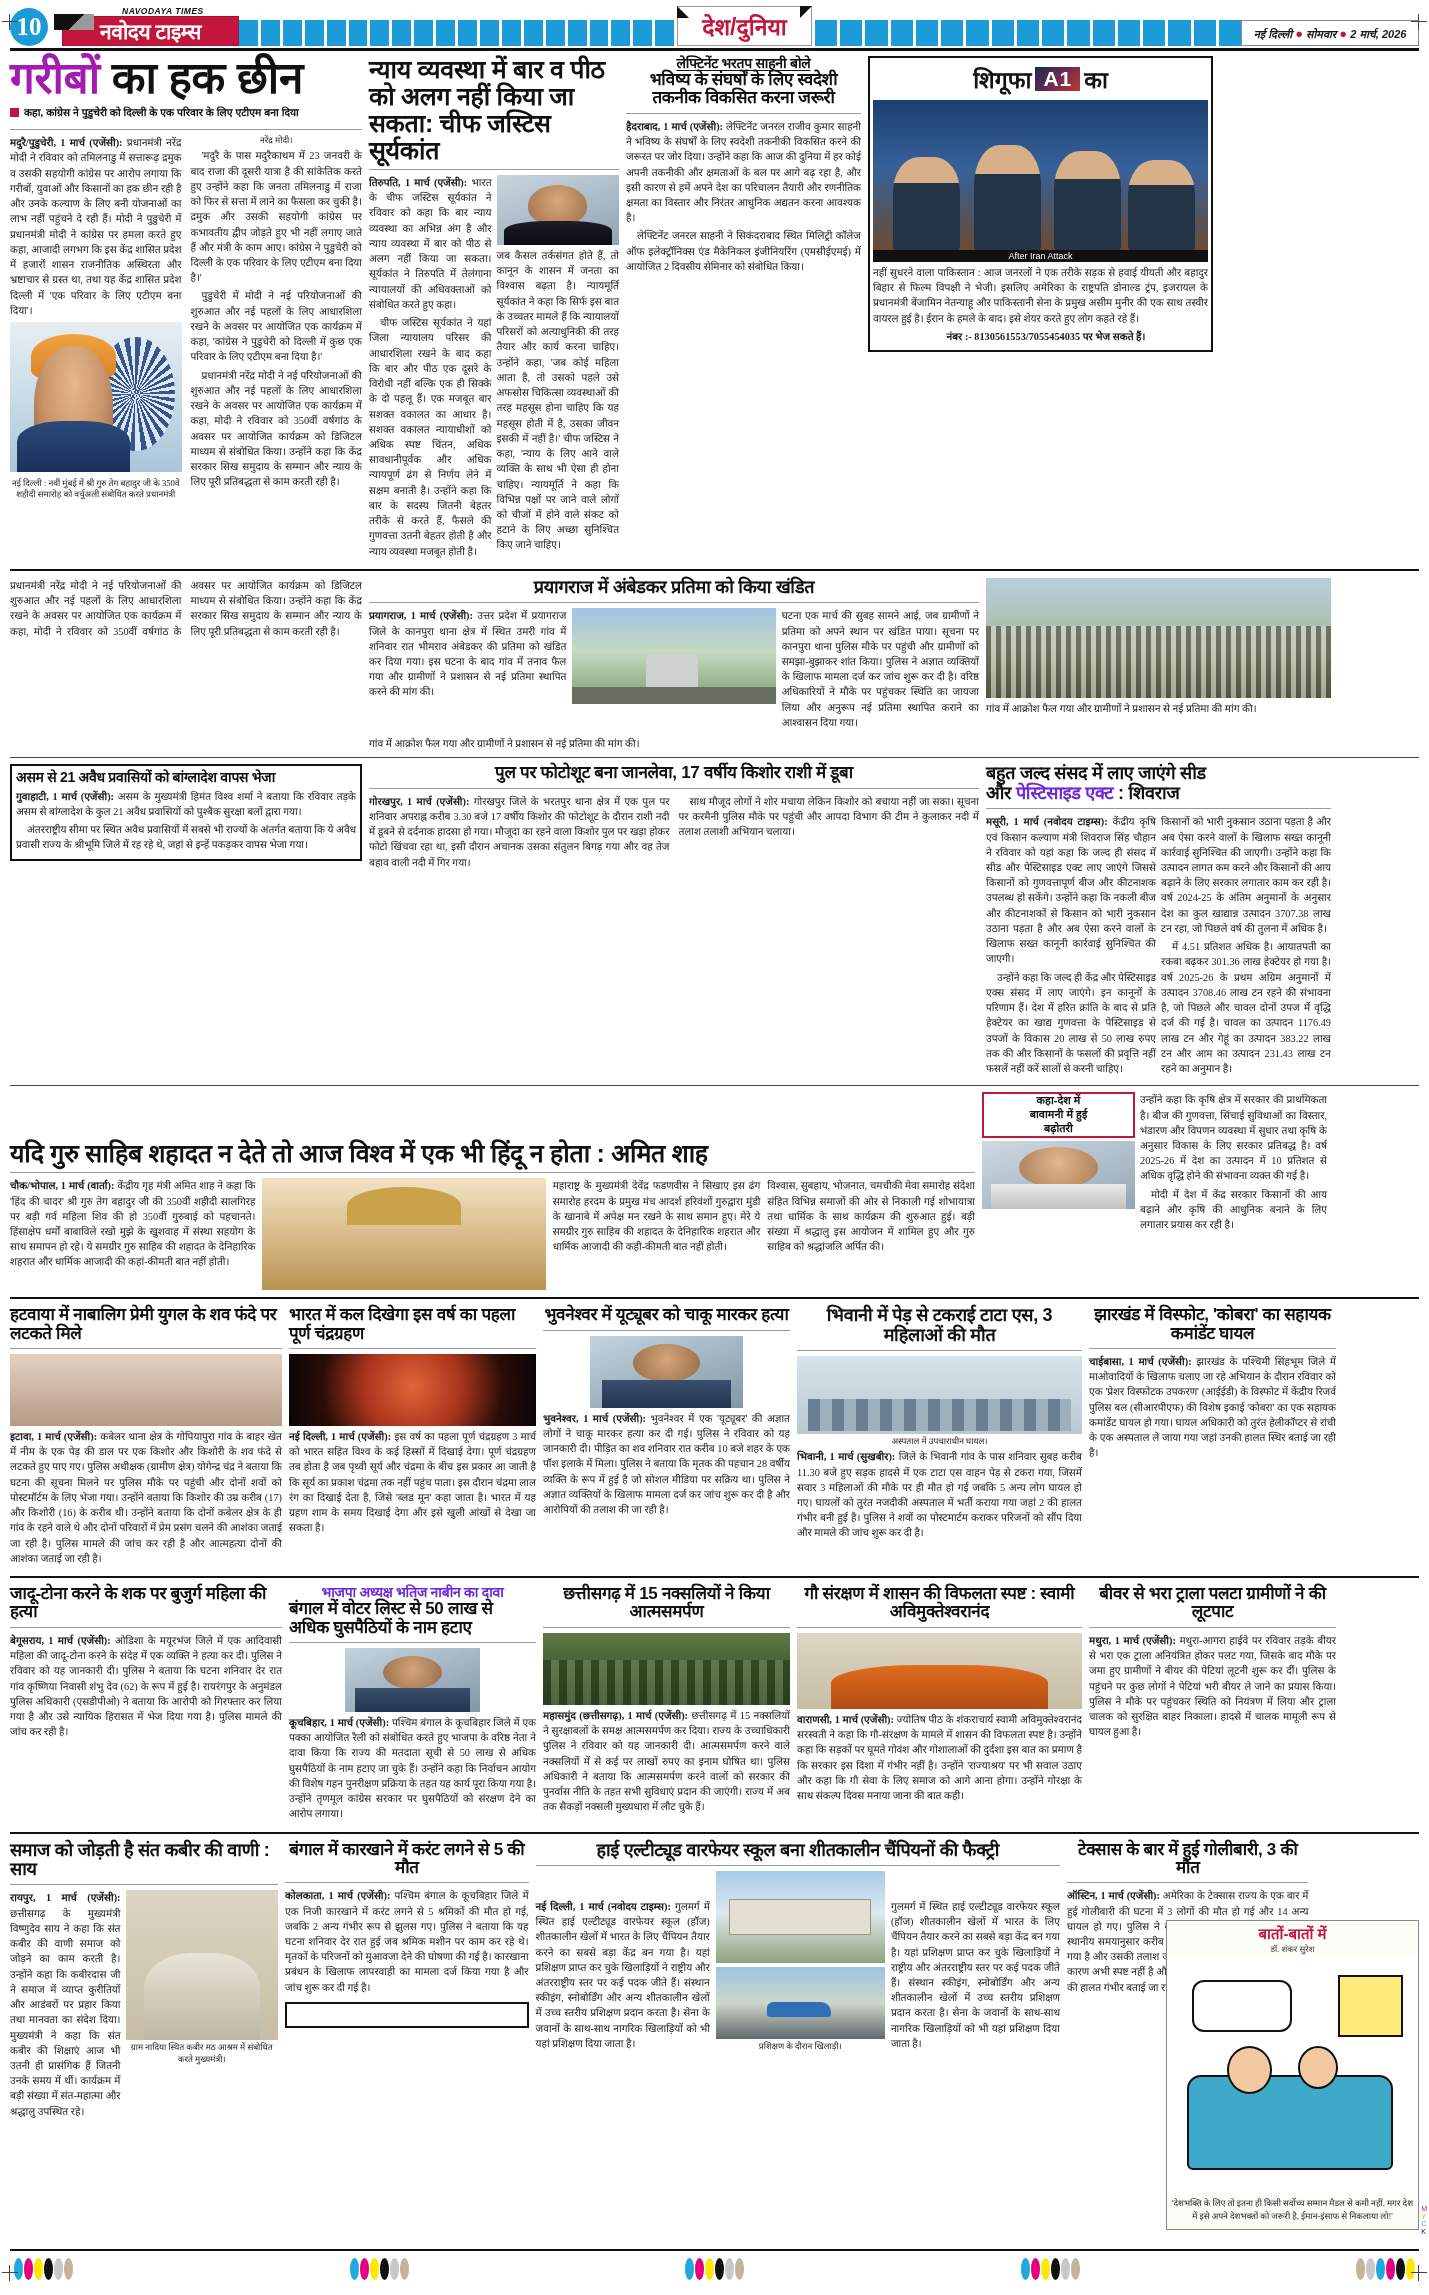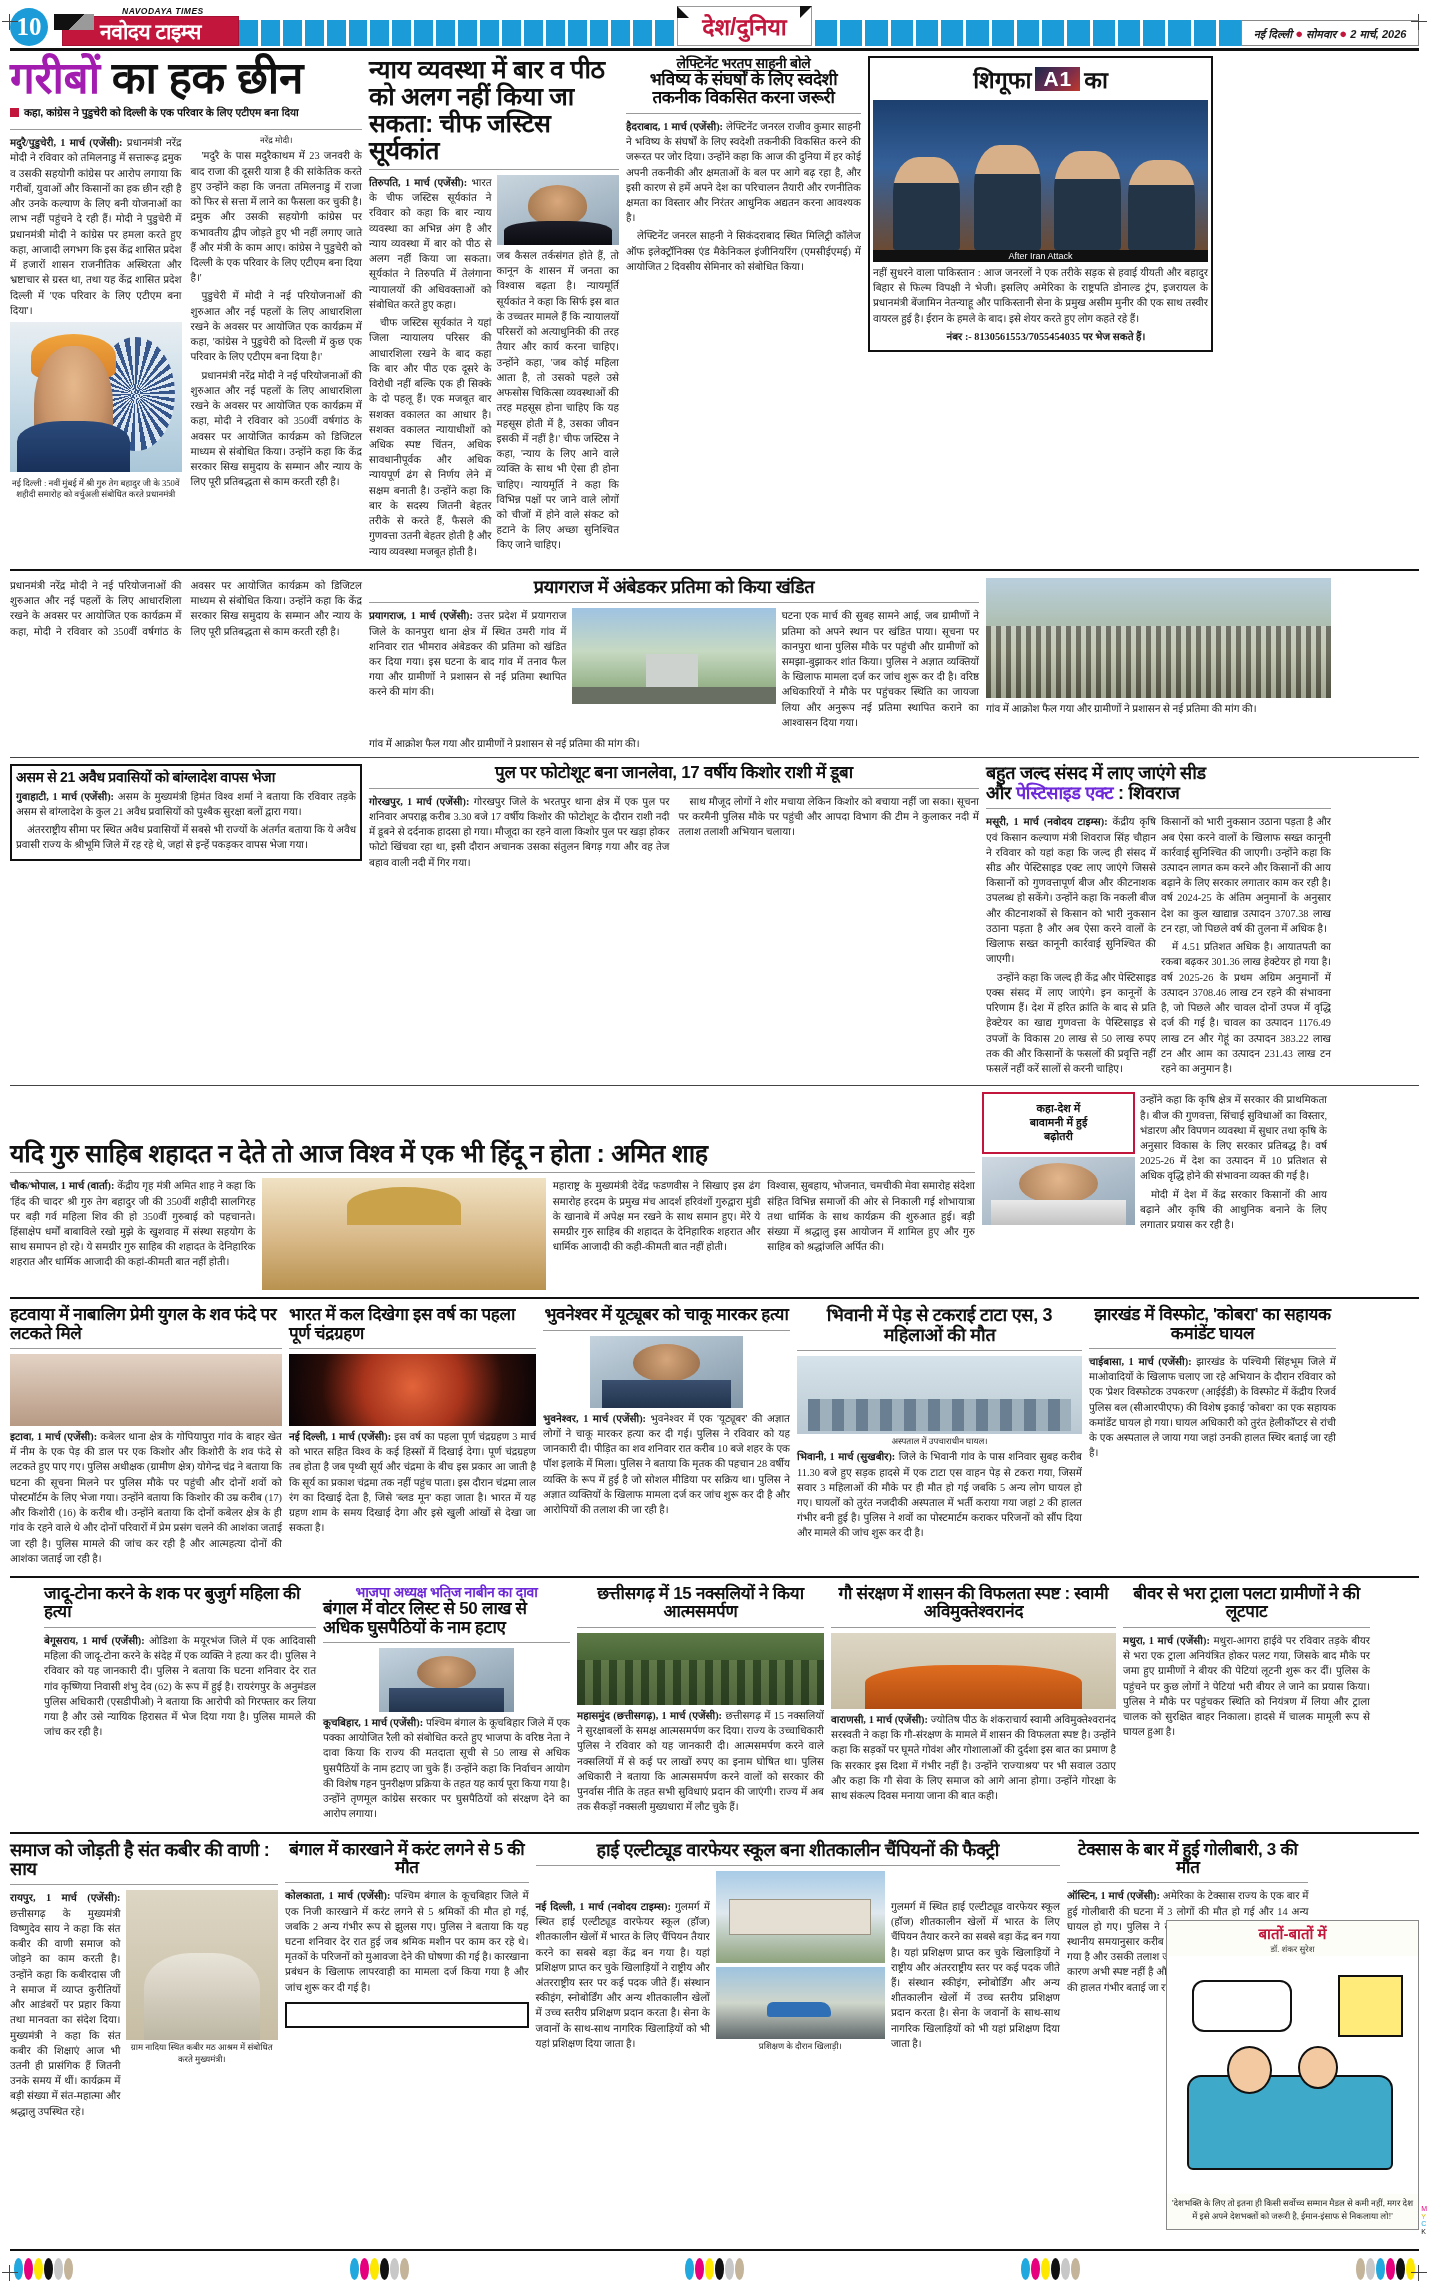--- a/index.html
+++ b/index.html
@@ -485,21 +485,21 @@
         </div>
         <div class="body" style="width:22%;">
           <p>विश्वास, सुबहाय, भोजनात, चमचीकी मेवा समारोह संदेशा संहित विभिन्न समाजों की ओर से निकाली गई शोभायात्रा तथा धार्मिक के साथ कार्यक्रम की शुरुआत हुई। बड़ी संख्या में श्रद्धालु इस आयोजन में शामिल हुए और गुरु साहिब को श्रद्धांजलि अर्पित की।</p>
         </div>
       </div>
     </div>
 
     <div class="col" style="width:345px;">
       <div style="display:flex;gap:5px;">
         <div style="width:45%;">
-          <div class="box-red" style="padding:8px;">
+          <div class="box-red" style="padding:0;">
             <div class="inset-title hl-red">कहा-देश में</div>
             <div class="inset-title">बावामनी में हुई</div>
             <div class="inset-title">बढ़ोतरी</div>
           </div>
           <div class="photo ph-shivraj" style="height:68px;margin-top:3px;">
             <div class="head"></div>
             <div class="body2"></div>
           </div>
         </div>
         <div class="body" style="width:55%;">
@@ -563,21 +563,21 @@
       <div class="body">
         <p><span class="loc">चाईबासा, 1 मार्च (एजेंसी):</span>
            <span>झारखंड के पश्चिमी सिंहभूम जिले में माओवादियों के खिलाफ चलाए जा रहे अभियान के दौरान रविवार को एक 'प्रेशर विस्फोटक उपकरण' (आईईडी) के विस्फोट में केंद्रीय रिजर्व पुलिस बल (सीआरपीएफ) की विशेष इकाई 'कोबरा' का एक सहायक कमांडेंट घायल हो गया। घायल अधिकारी को तुरंत हेलीकॉप्टर से रांची के एक अस्पताल ले जाया गया जहां उनकी हालत स्थिर बताई जा रही है।</span></p>
       </div>
     </div>
   </div>
 
   <div class="sep-thick"></div>
 
   <div class="cols">
-    <div class="col" style="width:272px;margin-left:34px;">
+    <div class="col" style="width:272px;">
       <div class="hl hl-md">जादू-टोना करने के शक पर बुजुर्ग महिला की हत्या</div>
       <div class="sep-thin"></div>
       <div class="body">
         <p><span class="loc">बेगूसराय, 1 मार्च (एजेंसी):</span>
            <span>ओडिशा के मयूरभंज जिले में एक आदिवासी महिला की जादू-टोना करने के संदेह में एक व्यक्ति ने हत्या कर दी। पुलिस ने रविवार को यह जानकारी दी। पुलिस ने बताया कि घटना शनिवार देर रात गांव कृष्णिया निवासी शंभु देव (62) के रूप में हुई है। रायरंगपुर के अनुमंडल पुलिस अधिकारी (एसडीपीओ) ने बताया कि आरोपी को गिरफ्तार कर लिया गया है और उसे न्यायिक हिरासत में भेज दिया गया है। पुलिस मामले की जांच कर रही है।</span></p>
       </div>
     </div>
 
     <div class="col" style="width:247px;">
       <div class="hl hl-sm hl-center hl-red">भाजपा अध्यक्ष भतिज नाबीन का दावा</div>

